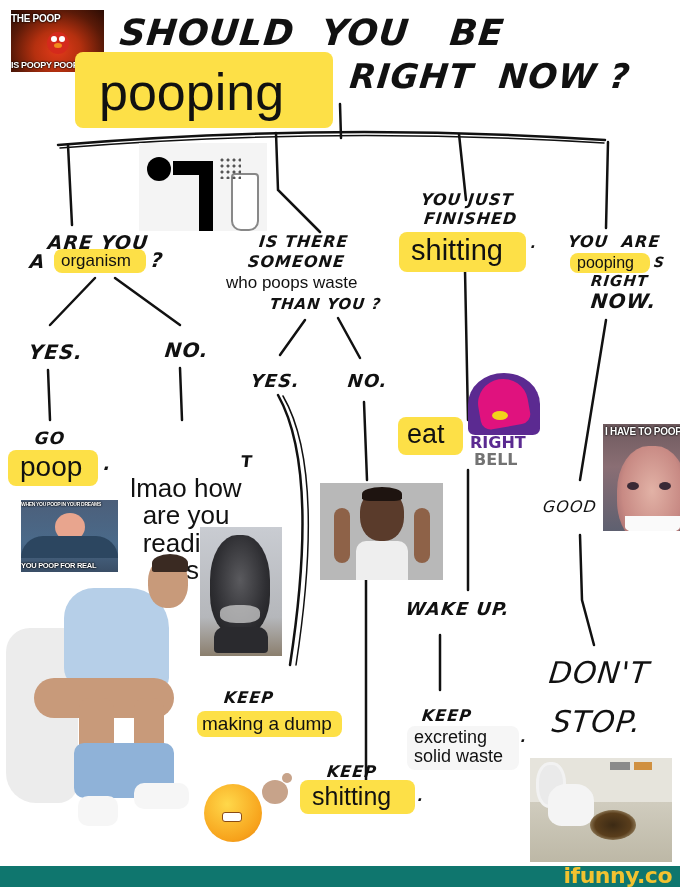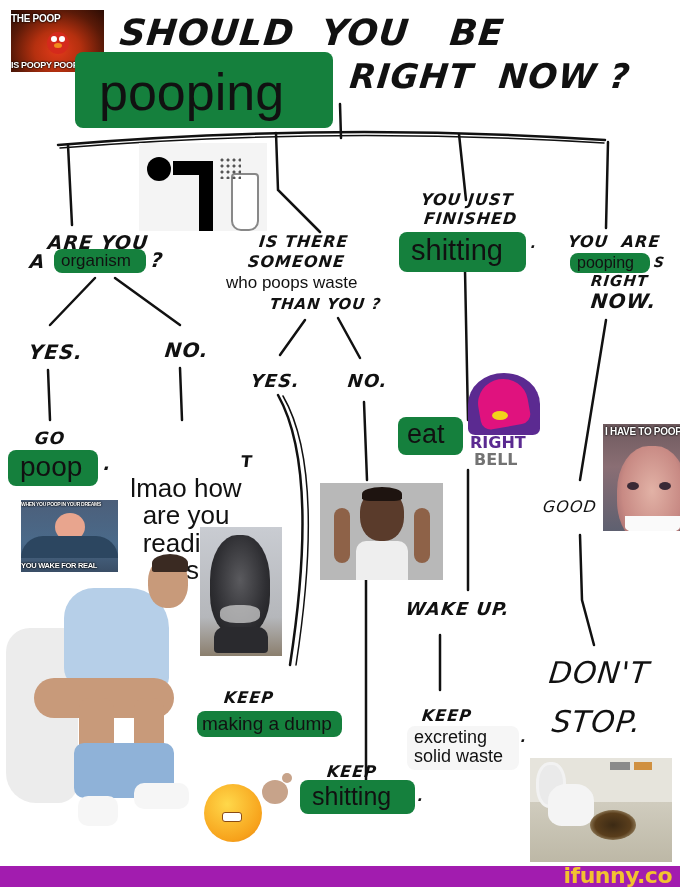--- a/index.html
+++ b/index.html
@@ -1,25 +1,25 @@
 <!DOCTYPE html>
 <html><head>
   <meta charset="utf-8">
   <style>
     * { box-sizing: border-box; margin: 0; padding: 0; }
     html, body { width: 680px; height: 887px; background: #ffffff; overflow: hidden; }
     body { position: relative; font-family: "Liberation Sans", sans-serif; color: #111; }
     .abs { position: absolute; }
     .hand { font-family: "DejaVu Sans", sans-serif; font-weight: bold; font-style: italic; color: #111; letter-spacing: 1px; transform: skewX(-6deg); white-space: nowrap; }
-    .bubble { position: absolute; background: #15803d; border-radius: 8px; color: #111; font-family: "Liberation Sans", sans-serif; white-space: nowrap; line-height: 1; }
+    .bubble { position: absolute; background: #fde047; border-radius: 8px; color: #111; font-family: "Liberation Sans", sans-serif; white-space: nowrap; line-height: 1; }
     .plain { position: absolute; font-family: "Liberation Sans", sans-serif; color: #111; white-space: nowrap; line-height: 1.05; text-align: center; }
     svg.lines { position: absolute; left: 0; top: 0; width: 680px; height: 887px; pointer-events: none; }
     .img { position: absolute; overflow: hidden; }
     .meme-cap { font-family: "Liberation Sans", sans-serif; font-weight: bold; color: #fff; text-shadow: 0 0 2px #000, 0 0 2px #000; white-space: nowrap; letter-spacing: -0.3px; }
-    .footer { position: absolute; left: 0; top: 866px; width: 680px; height: 21px; background: #a21caf; }
+    .footer { position: absolute; left: 0; top: 866px; width: 680px; height: 21px; background: #0f766e; }
     .ifunny { position: absolute; right: 8px; top: -3px; font-family: "DejaVu Sans", sans-serif; font-weight: bold; font-size: 22px; color: #f2c230; letter-spacing: -0.5px; }
   </style>
 </head>
 <body>
 
 <svg class="lines" viewBox="0 0 680 887">
   <g stroke="#111" stroke-width="2.5" fill="none" stroke-linecap="round">
 
     <path d="M58 145 Q 330 122 605 140"></path>
     <path d="M60 148 Q 330 126 604 143" stroke-width="1.5"></path>
@@ -88,21 +88,21 @@
 
 <div class="plain" style="left:116px;top:428px;width:140px;font-size:26px;white-space:pre-line;background:#fff;padding:2px 0;margin-top:45px;">lmao how
 are you
 reading this?</div>
 <div class="abs hand" style="left:241px;top:452px;font-size:16px;font-style:normal;">T</div>
 
 <div class="img" style="left:21px;top:500px;width:97px;height:72px;background:linear-gradient(180deg,#4c5f7a 0%,#4a6a8a 60%,#3a4e66 100%);">
   <div class="meme-cap" style="position:absolute;top:1px;left:0;width:100%;font-size:5px;">WHEN YOU POOP IN YOUR DREAMS</div>
   <div style="position:absolute;left:34px;top:13px;width:30px;height:28px;border-radius:50%;background:#e8a58e;"></div>
   <div style="position:absolute;left:0;top:36px;width:97px;height:22px;background:#2c4660;border-radius:30px 30px 0 0;"></div>
-  <div class="meme-cap" style="position:absolute;bottom:2px;left:0;width:100%;font-size:7.5px;">YOU WAKE FOR REAL</div>
+  <div class="meme-cap" style="position:absolute;bottom:2px;left:0;width:100%;font-size:7.5px;">YOU POOP FOR REAL</div>
 </div>
 
 <div class="img" style="left:4px;top:548px;width:190px;height:290px;">
   <div style="position:absolute;left:2px;top:80px;width:72px;height:175px;background:#ececec;border-radius:24px 10px 20px 30px;"></div>
   <div style="position:absolute;left:60px;top:40px;width:105px;height:100px;background:#b6cfe8;border-radius:30px 40px 10px 20px;"></div>
   <div style="position:absolute;left:144px;top:10px;width:40px;height:50px;background:#c89a7a;border-radius:45%;"></div>
   <div style="position:absolute;left:148px;top:6px;width:36px;height:18px;background:#3a2a22;border-radius:50% 50% 10% 10%;"></div>
   <div style="position:absolute;left:30px;top:130px;width:140px;height:40px;background:#c89a7a;border-radius:20px;"></div>
   <div style="position:absolute;left:75px;top:150px;width:35px;height:60px;background:#c89a7a;border-radius:10px;"></div>
   <div style="position:absolute;left:130px;top:150px;width:30px;height:60px;background:#c89a7a;border-radius:10px;"></div>

